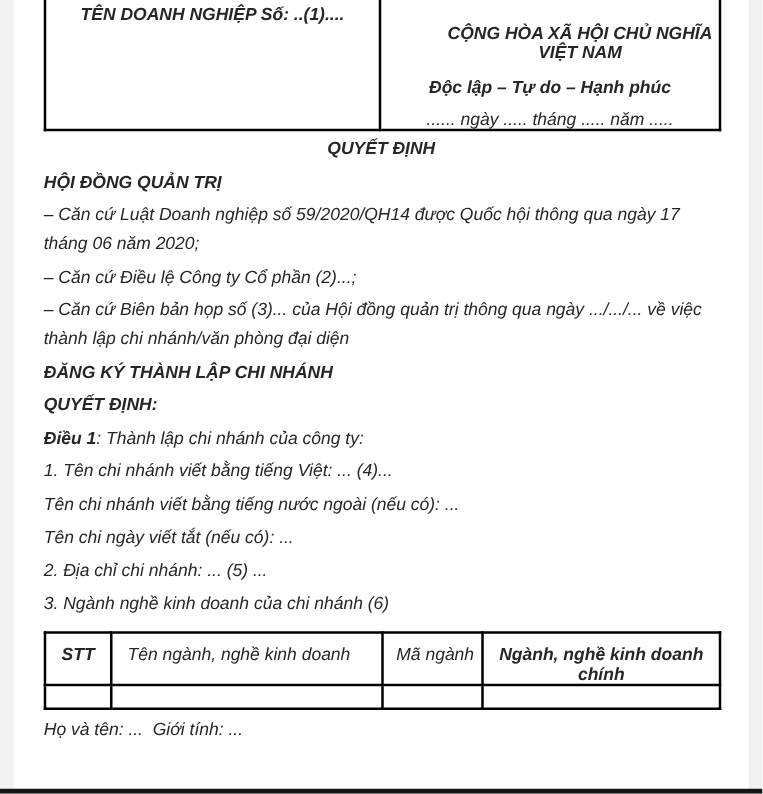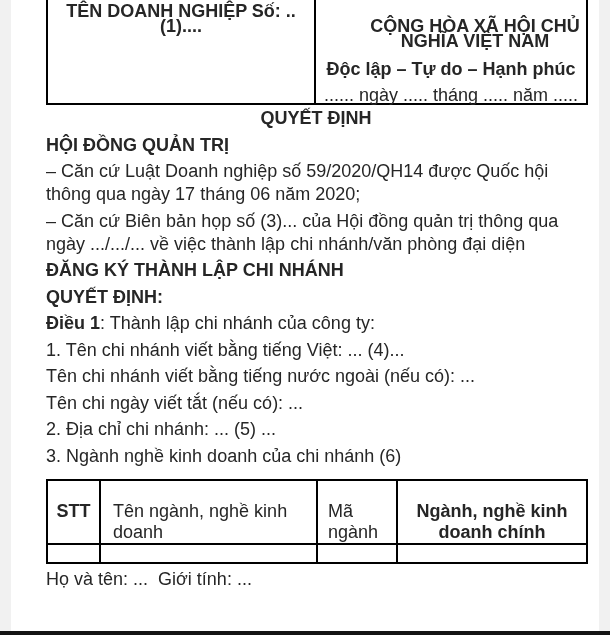--- a/index.html
+++ b/index.html
@@ -15,22 +15,23 @@
     position: absolute; top: 0; bottom: 4px; width: 11px;
     background: #f1f1f1;
   }
   .gutter.left  { left: 0; }
   .gutter.right { right: 0; }
   .bottom-bar {
     position: absolute; left: 0; right: 0; bottom: 0; height: 4px;
     background: #141414;
   }
   .page {
-    position: absolute; top: 0; left: 46px; width: 540px;
-    font-size: 18px;
+    position: absolute; top: 0; left: 35px; width: 540px;
+    font-size: 14px;
+    font-style: italic;
   }
 
   
   table.letterhead {
     width: 540px; border-collapse: collapse; table-layout: fixed;
     height: 84px;
   }
   table.letterhead td {
     border: 2px solid #000;
     border-top: none;
@@ -50,21 +51,21 @@
   .bold { font-weight: bold; }
 
   
   table.biz {
     width: 540px; border-collapse: collapse; table-layout: fixed;
     margin-top: 11px;
   }
   table.biz td {
     border: 2px solid #000;
     vertical-align: top;
-    padding-top: 20px;
+    padding-top: 8px;
   }
   table.biz tr.head td { height: 40px; }
   table.biz tr.empty td { height: 19px; padding: 0; }
   td.c-stt  { text-align: center; font-weight: bold; }
   td.c-name { text-align: left; padding-left: 12px; }
   td.c-code { text-align: left; padding-left: 10px; }
   td.c-main { text-align: center; font-weight: bold; }
 
   .footer-line { margin-top: 4px; line-height: 23px; white-space: pre-wrap; }
 </style>
@@ -94,20 +95,21 @@
         </td>
       </tr>
     </tbody>
       </table>
 
     <div class="doc">
       <p class="center bold">QUYẾT ĐỊNH</p>
       <p class="bold">HỘI ĐỒNG QUẢN TRỊ</p>
 
       <p>– Căn cứ Luật Doanh nghiệp số 59/2020/QH14 được Quốc hội thông qua ngày 17 tháng 06 năm 2020;</p>
+      <p>– Căn cứ Điều lệ Công ty Cổ phần (2)...;</p>
       <p>– Căn cứ Biên bản họp số (3)... của Hội đồng quản trị thông qua ngày .../.../... về việc thành lập chi nhánh/văn phòng đại diện</p>
 
       <p class="bold">ĐĂNG KÝ THÀNH LẬP CHI NHÁNH</p>
       <p class="bold">QUYẾT ĐỊNH:</p>
 
       <p><strong>Điều 1</strong><span>: Thành lập chi nhánh của công ty:</span></p>
 
       <p>1. Tên chi nhánh viết bằng tiếng Việt: ... (4)...</p>
       <p>Tên chi nhánh viết bằng tiếng nước ngoài (nếu có): ...</p>
       <p>Tên chi ngày viết tắt (nếu có): ...</p>

